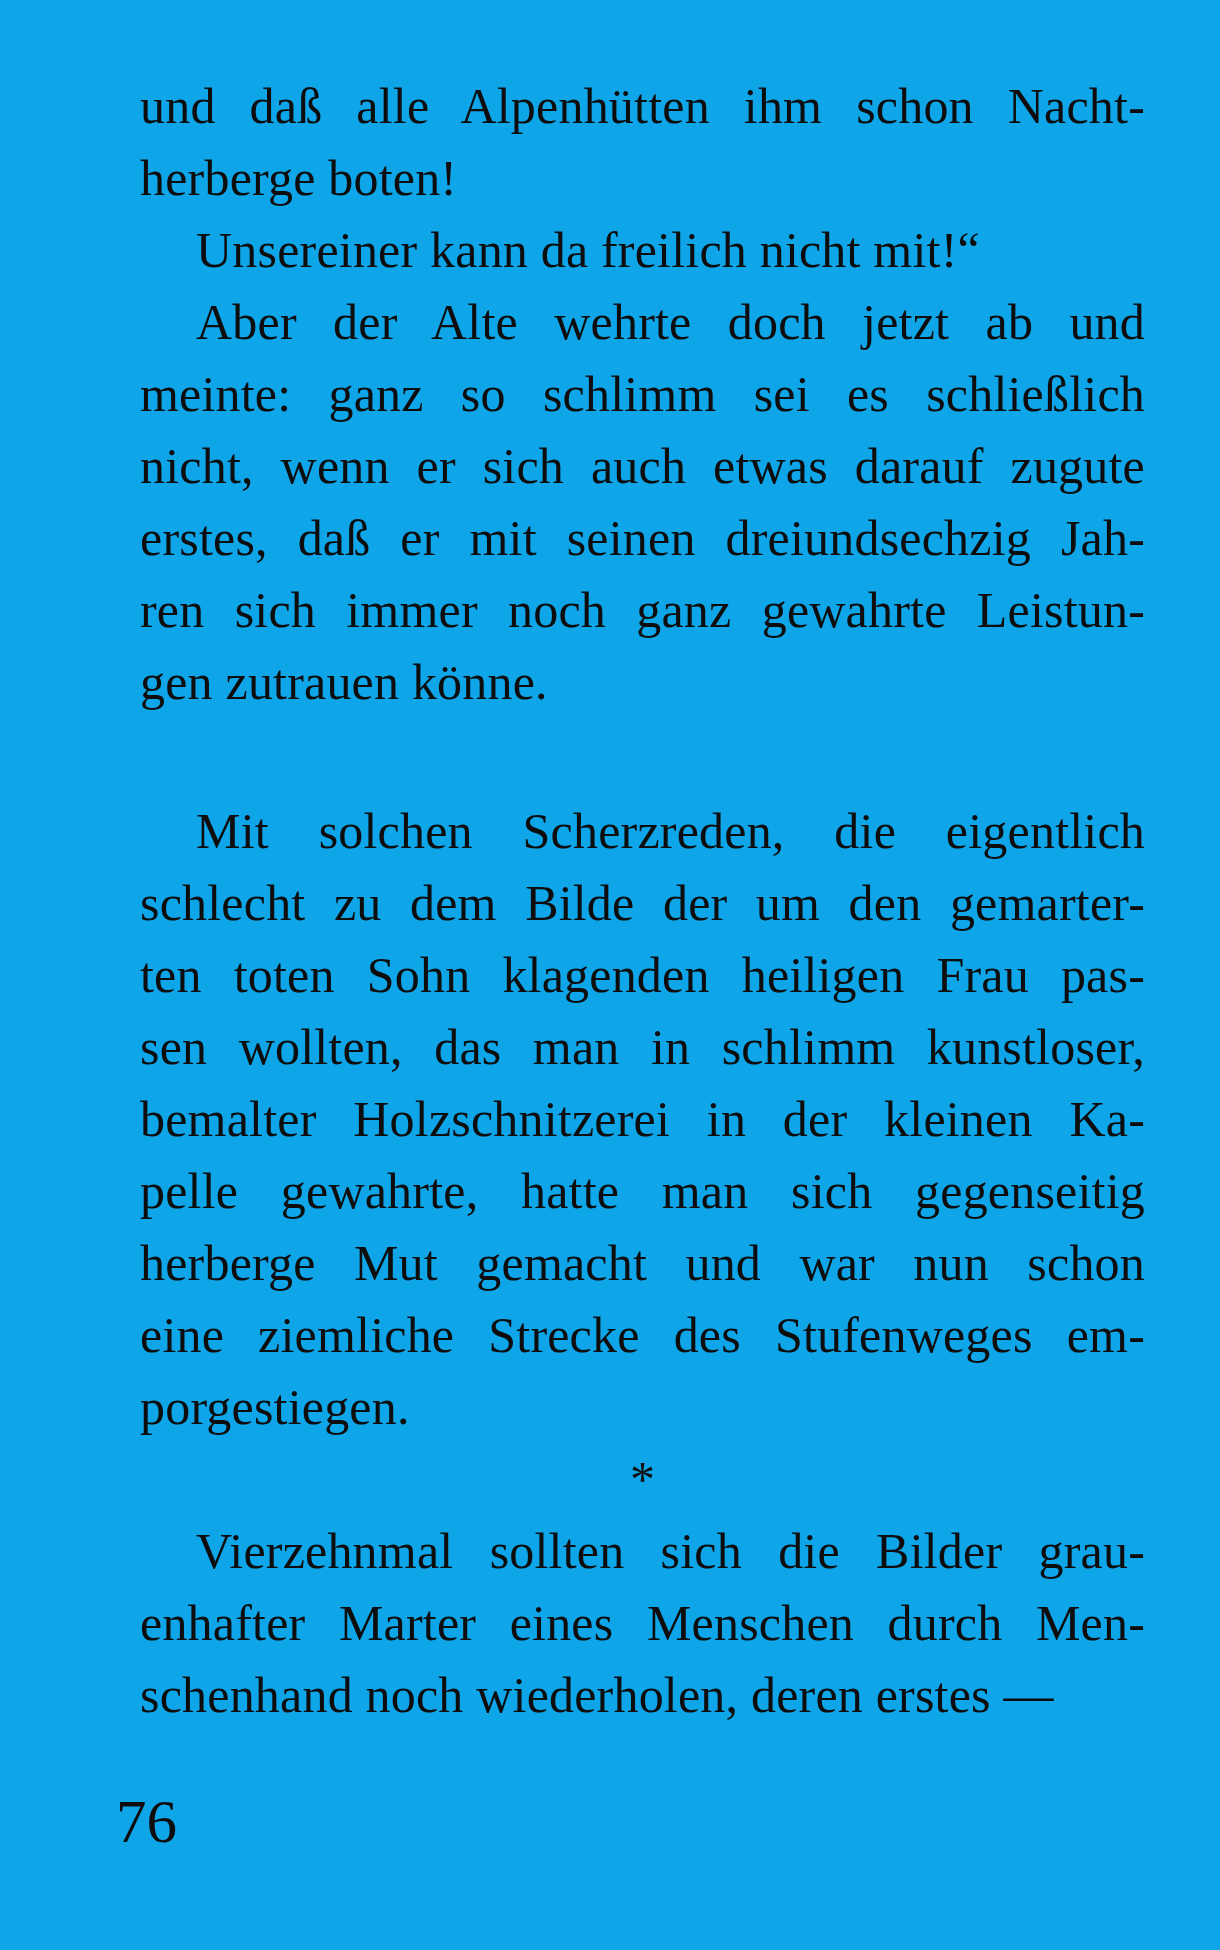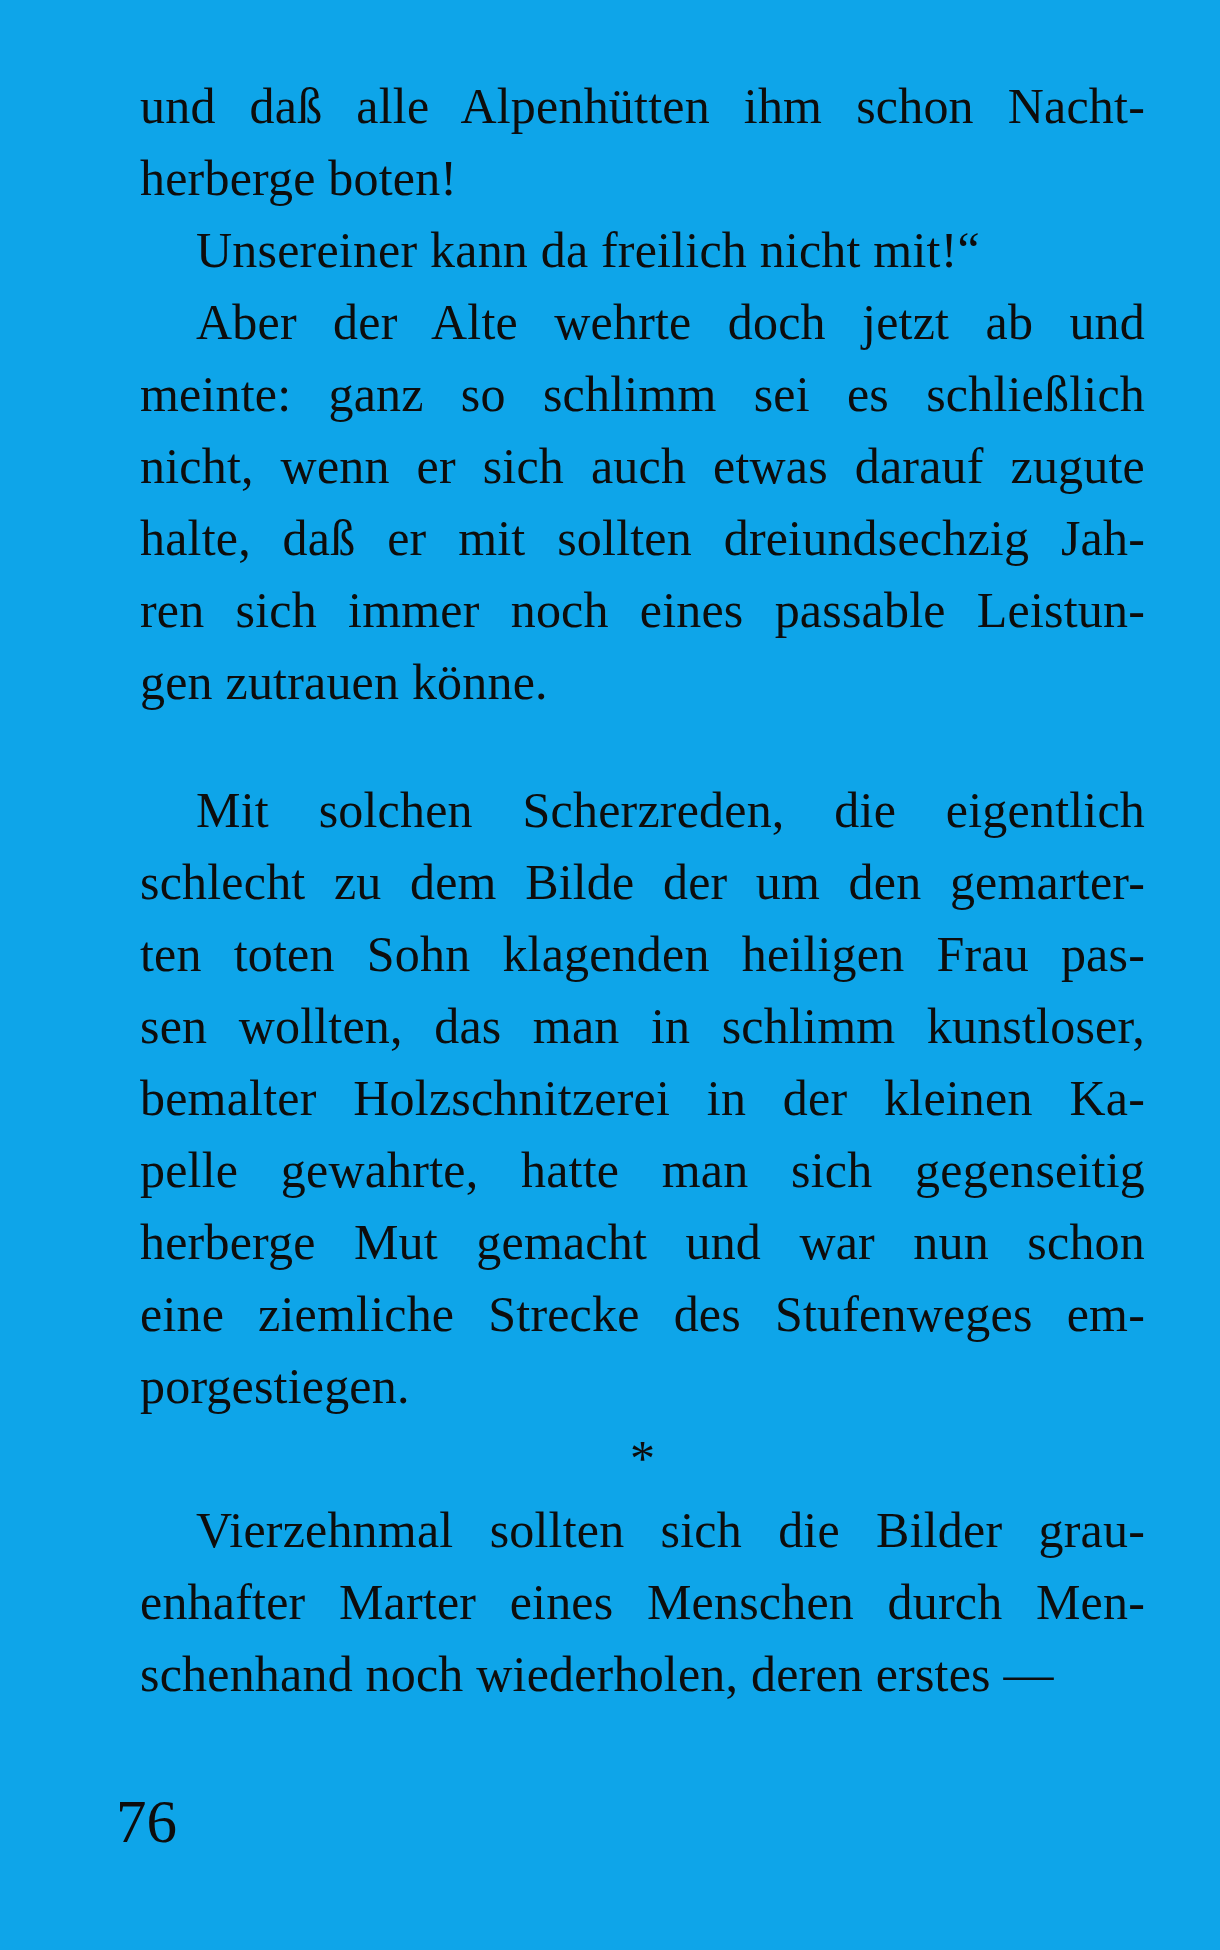--- a/index.html
+++ b/index.html
@@ -37,43 +37,43 @@
     text-align-last: left;
   }
   .ln.indent {
     text-indent: 56px;
   }
   .ln.center {
     text-align: center;
     text-align-last: center;
   }
   .ln.gap {
-    margin-top: 56px;
+    margin-top: 77px;
   }
   .pagenum {
     position: absolute;
     left: 116px;
     top: 1786px;
     font-size: 61px;
     line-height: 72px;
   }
 </style>
 </head>
 <body>
 
 <div class="page">
   <div class="textblock">
     <div class="ln">und daß alle Alpenhütten ihm schon Nacht-</div>
     <div class="ln last">herberge boten!</div>
     <div class="ln last indent">Unsereiner kann da freilich nicht mit!“</div>
     <div class="ln indent">Aber der Alte wehrte doch jetzt ab und</div>
     <div class="ln">meinte: ganz so schlimm sei es schließlich</div>
     <div class="ln">nicht, wenn er sich auch etwas darauf zugute</div>
-    <div class="ln">halte, daß er mit sollten dreiundsechzig Jah-</div>
-    <div class="ln">ren sich immer noch eines passable Leistun-</div>
+    <div class="ln">erstes, daß er mit seinen dreiundsechzig Jah-</div>
+    <div class="ln">ren sich immer noch ganz gewahrte Leistun-</div>
     <div class="ln last">gen zutrauen könne.</div>
     <div class="ln indent gap">Mit solchen Scherzreden, die eigentlich</div>
     <div class="ln">schlecht zu dem Bilde der um den gemarter-</div>
     <div class="ln">ten toten Sohn klagenden heiligen Frau pas-</div>
     <div class="ln">sen wollten, das man in schlimm kunstloser,</div>
     <div class="ln">bemalter Holzschnitzerei in der kleinen Ka-</div>
     <div class="ln">pelle gewahrte, hatte man sich gegenseitig</div>
     <div class="ln">herberge Mut gemacht und war nun schon</div>
     <div class="ln">eine ziemliche Strecke des Stufenweges em-</div>
     <div class="ln last">porgestiegen.</div>

